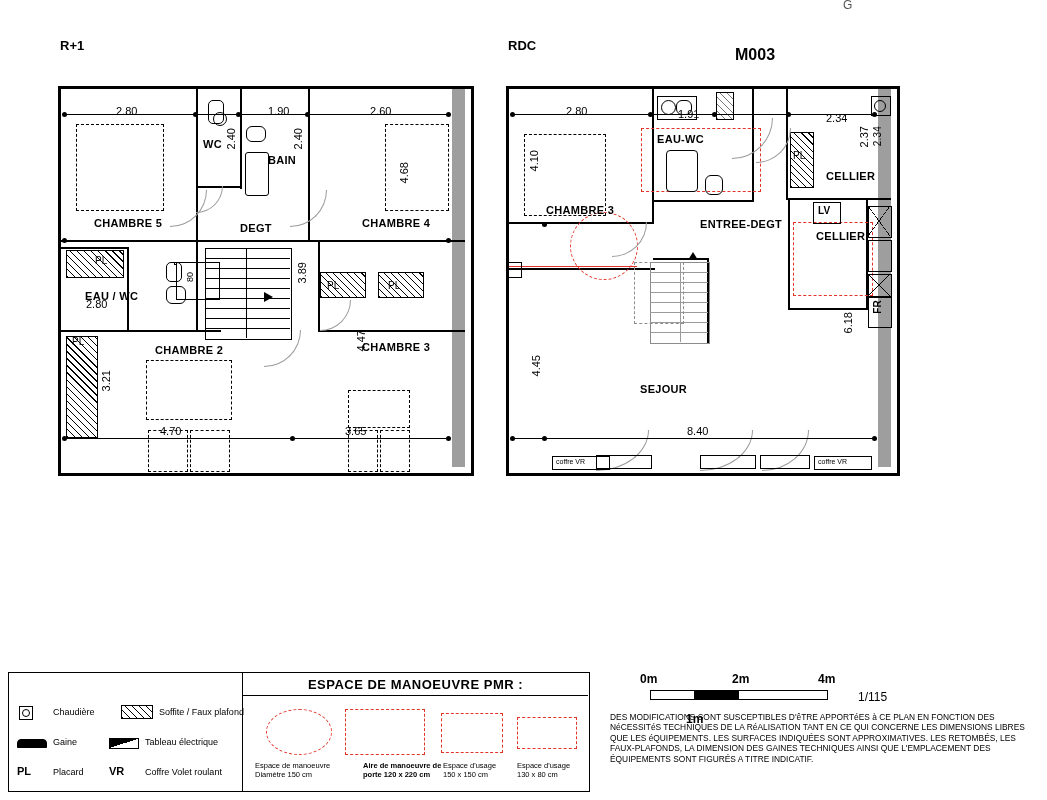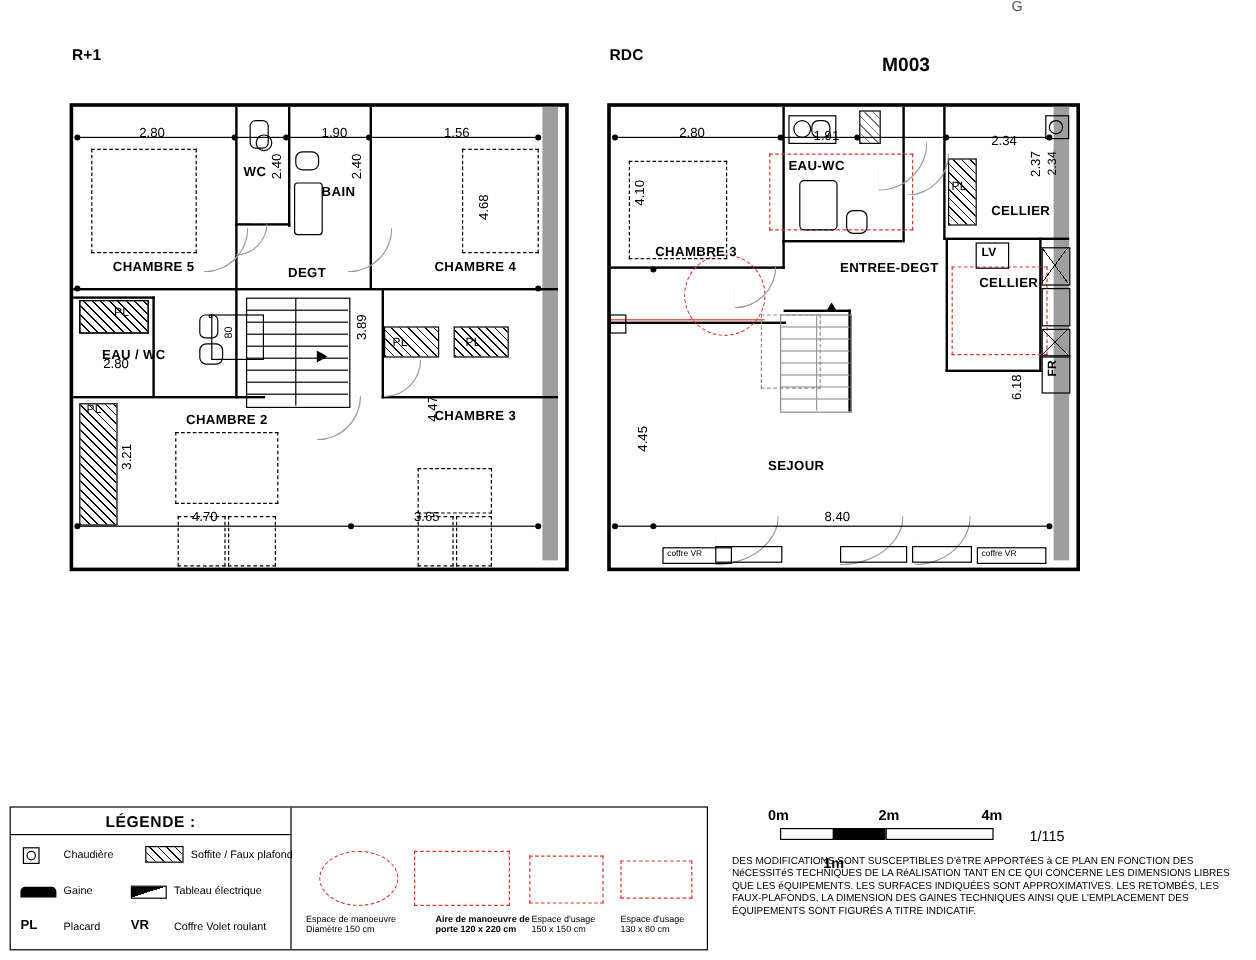--- a/index.html
+++ b/index.html
@@ -134,21 +134,21 @@
 <div class="abs dot" style="left:62px;top:238px;"></div>
 <div class="abs dot" style="left:446px;top:238px;"></div>
 <div class="abs dot" style="left:62px;top:436px;"></div>
 <div class="abs dot" style="left:290px;top:436px;"></div>
 <div class="abs dot" style="left:446px;top:436px;"></div>
 <div class="abs thinline" style="left:64px;top:114px;width:382px;height:1px;"></div>
 <div class="abs thinline" style="left:64px;top:438px;width:382px;height:1px;"></div>
 
 <div class="abs dim" style="left:116px;top:105px;">2.80</div>
 <div class="abs dim" style="left:268px;top:105px;">1.90</div>
-<div class="abs dim" style="left:370px;top:105px;">1.56</div>
+<div class="abs dim" style="left:370px;top:105px;">2.60</div>
 <div class="abs dim vtext" style="left:225px;top:128px;">2.40</div>
 <div class="abs dim vtext" style="left:292px;top:128px;">2.40</div>
 <div class="abs dim vtext" style="left:398px;top:162px;">4.68</div>
 <div class="abs dim vtext" style="left:296px;top:262px;">3.89</div>
 <div class="abs dim" style="left:86px;top:298px;">2.80</div>
 <div class="abs dim vtext" style="left:355px;top:330px;">4.47</div>
 <div class="abs dim vtext" style="left:100px;top:370px;">3.21</div>
 <div class="abs dim" style="left:160px;top:425px;">4.70</div>
 <div class="abs dim" style="left:345px;top:425px;">3.65</div>
 <div class="abs dim vtext" style="left:185px;top:272px;font-size:9px;">80</div>
@@ -263,21 +263,21 @@
 
 <div class="abs room" style="left:546px;top:204px;">CHAMBRE 3</div>
 <div class="abs room" style="left:657px;top:133px;">EAU-WC</div>
 <div class="abs room" style="left:700px;top:218px;">ENTREE-DEGT</div>
 <div class="abs room" style="left:826px;top:170px;">CELLIER</div>
 <div class="abs room" style="left:816px;top:230px;">CELLIER</div>
 <div class="abs room" style="left:640px;top:383px;">SEJOUR</div>
 
 <div id="legend">
   <div class="colsplit" style="left:233px;"></div>
-  <div class="hdr" style="left:0;width:233px;">LÉGENDE :</div>
+  <div class="hdr" style="left:234px;width:345px;">ESPACE DE MANOEUVRE PMR :</div>
 
   <div class="legitem" style="left:8px;top:32px;width:110px;">
     <span class="legsym">
       <span style="position:absolute;left:2px;top:1px;width:12px;height:12px;border:1px solid #000;"></span>
       <span style="position:absolute;left:5px;top:4px;width:6px;height:6px;border:1px solid #000;border-radius:50%;"></span>
     </span>
     <span>Chaudière</span>
   </div>
 
   <div class="legitem" style="left:8px;top:62px;width:110px;">

